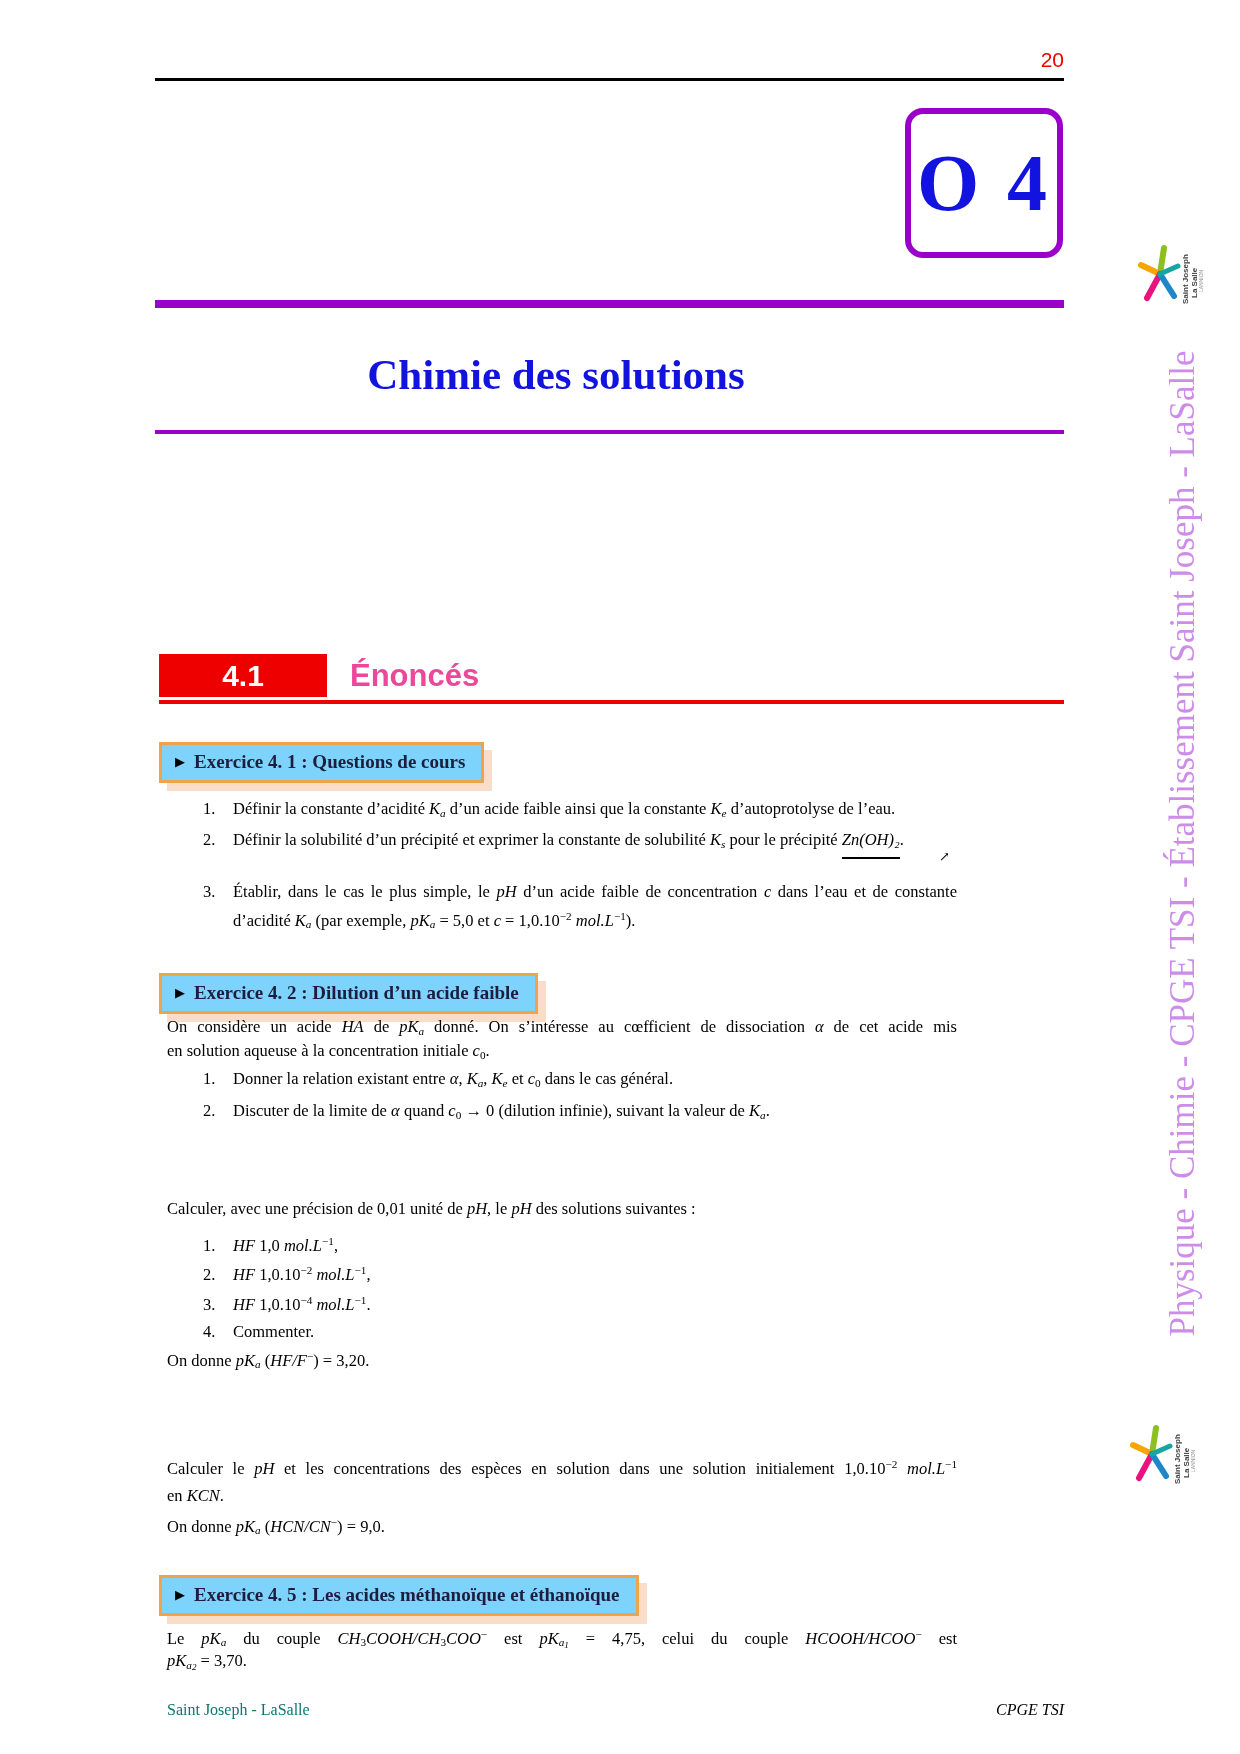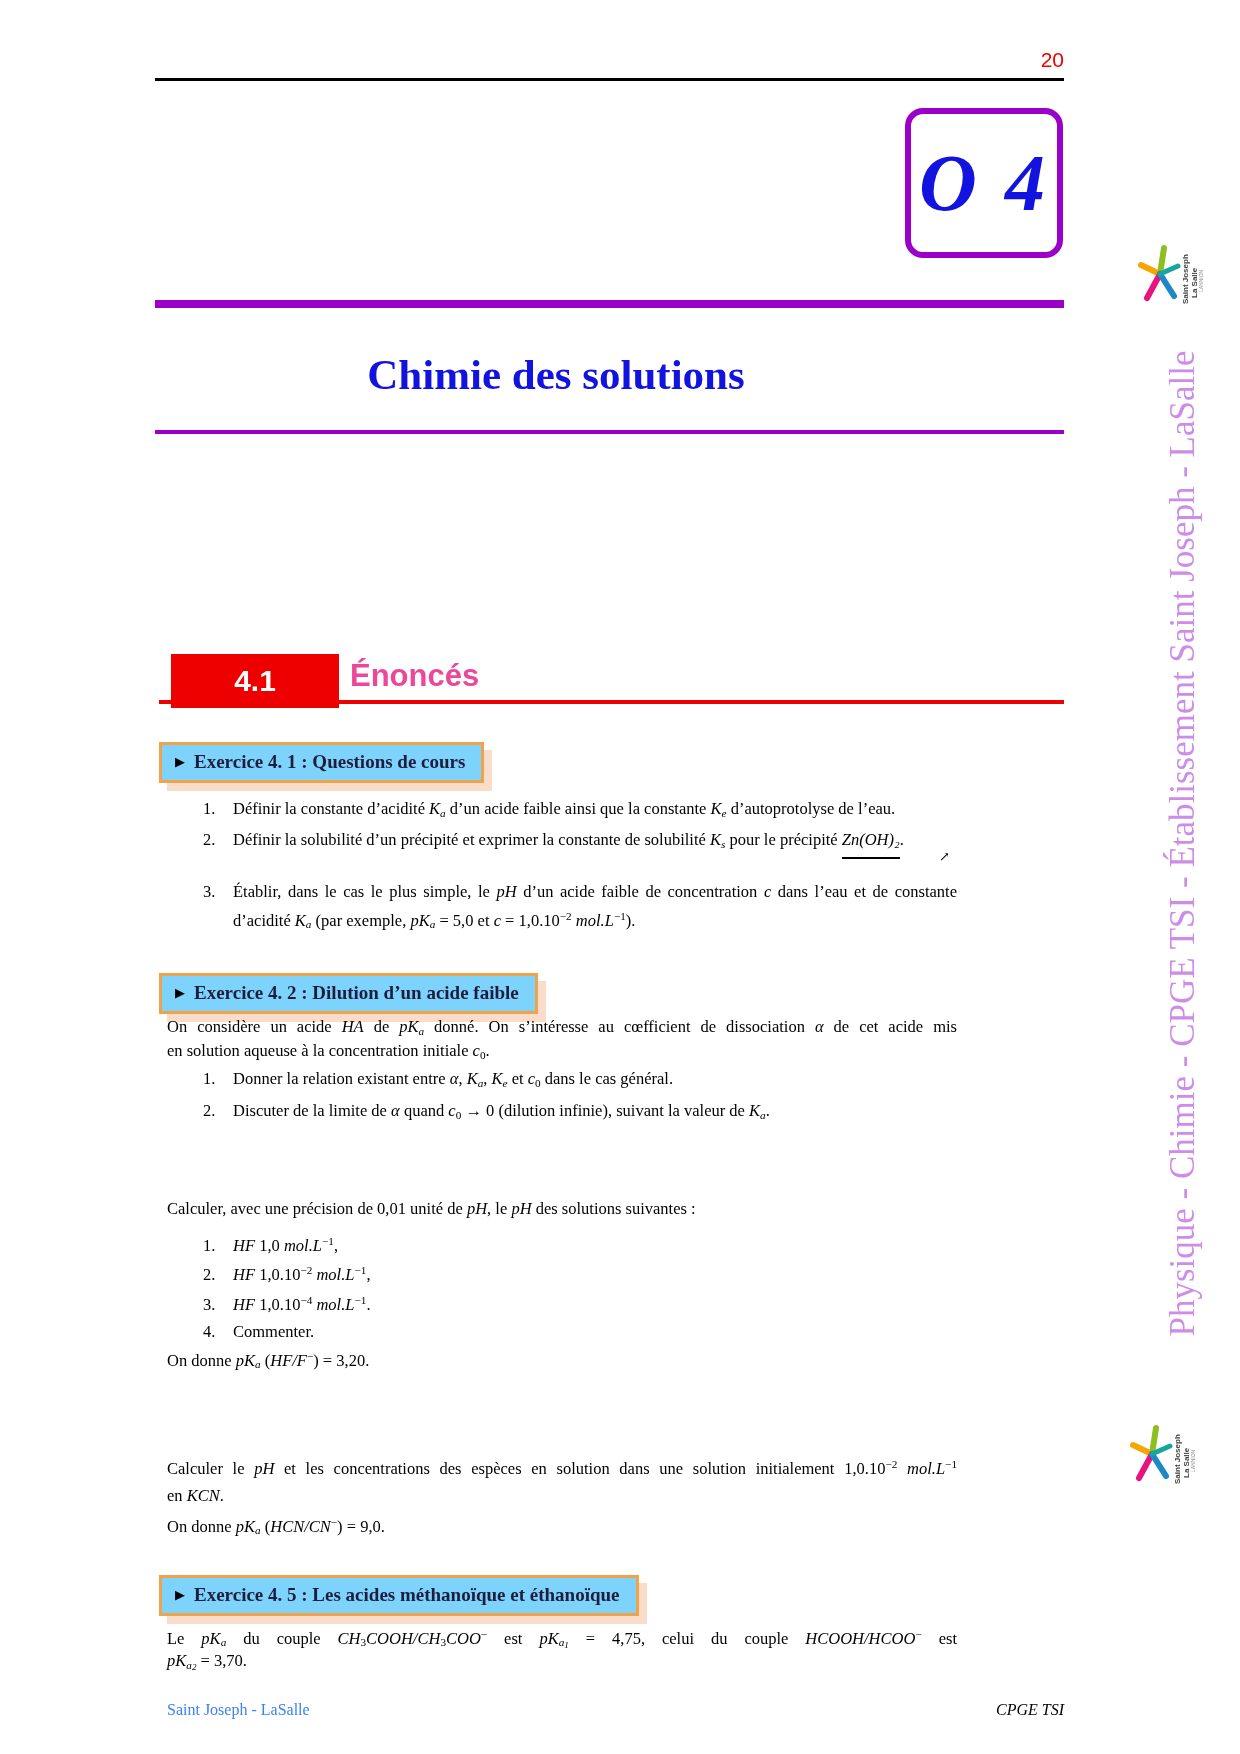--- a/index.html
+++ b/index.html
@@ -4,32 +4,32 @@
 <style>
   html,body{margin:0;padding:0;background:#888;}
   .page{position:relative;width:1240px;height:1754px;background:#ffffff;margin:0 auto;
         font-family:"Liberation Serif","DejaVu Serif",serif;color:#000;overflow:hidden;}
 
   
   .top-rule{position:absolute;left:155px;top:78px;width:909px;height:3px;background:#000;}
   .page-number{position:absolute;top:48px;right:176px;font-family:"Liberation Sans","DejaVu Sans",sans-serif;
                font-size:21px;color:#ee0000;}
   .chapter-box{position:absolute;left:905px;top:108px;width:158px;height:150px;border:6px solid #9b00cb;
-               border-radius:18px;box-sizing:border-box;display:flex;align-items:center;justify-content:center;font-style:italic;}
+               border-radius:18px;box-sizing:border-box;display:flex;align-items:center;justify-content:center;}
   .chapter-code{font-size:80px;font-weight:bold;color:#1313e0;letter-spacing:4px;}
   .thick-rule{position:absolute;left:155px;top:300px;width:909px;height:8px;background:#9b00cb;}
   .doc-title{position:absolute;left:155px;top:350px;width:802px;text-align:center;
              font-size:43px;font-weight:bold;color:#1313e0;}
   .thin-rule{position:absolute;left:155px;top:430px;width:909px;height:4px;background:#9b00cb;}
 
   
   .section-rule{position:absolute;left:159px;top:700px;width:905px;height:4px;background:#ee0000;}
-  .section-box{position:absolute;left:159px;top:654px;width:168px;height:54px;background:#ee0000;
+  .section-box{position:absolute;left:159px;top:654px;width:168px;height:43px;background:#ee0000;
                color:#fff;font-family:"Liberation Sans","DejaVu Sans",sans-serif;font-weight:bold;
-               font-size:30px;display:flex;align-items:center;justify-content:center;margin-left:12px;}
+               font-size:30px;display:flex;align-items:center;justify-content:center;}
   .section-label{position:absolute;left:350px;top:658px;font-family:"Liberation Sans","DejaVu Sans",sans-serif;
                  font-weight:bold;font-size:31px;color:#ec4899;}
 
   
   .exbox{position:absolute;left:159px;background:#7dd3fc;border:3px solid #f1a34c;
          box-shadow:8px 8px 0 #f9ddc8;padding:6px 16px 7px 13px;white-space:nowrap;
          font-weight:bold;font-size:19px;color:#1d1d3e;}
   .exbox .tri{font-size:13px;color:#000;margin-right:9px;position:relative;top:-2px;}
 
   
@@ -52,21 +52,21 @@
 
   
   .sidebar-text{position:absolute;left:1163px;top:1402px;width:1117px;height:46px;
                 transform:rotate(-90deg);transform-origin:0 0;font-size:35px;color:#cd8ce8;
                 text-align:center;white-space:nowrap;}
   .logo{position:absolute;}
   .logo-top{left:1138px;top:238px;}
   .logo-bottom{left:1130px;top:1418px;}
 
   
-  .footer-left{position:absolute;left:167px;top:1701px;font-size:16px;color:#3b82f6;}
+  .footer-left{position:absolute;left:167px;top:1701px;font-size:16px;color:#0f766e;}
   .footer-right{position:absolute;right:176px;top:1701px;font-size:16px;color:#000;font-style:italic;}
 </style>
 </head>
 <body>
 
 <div class="page">
 
   <div class="top-rule"></div>
   <div class="page-number">20</div>
   <div class="chapter-box">

